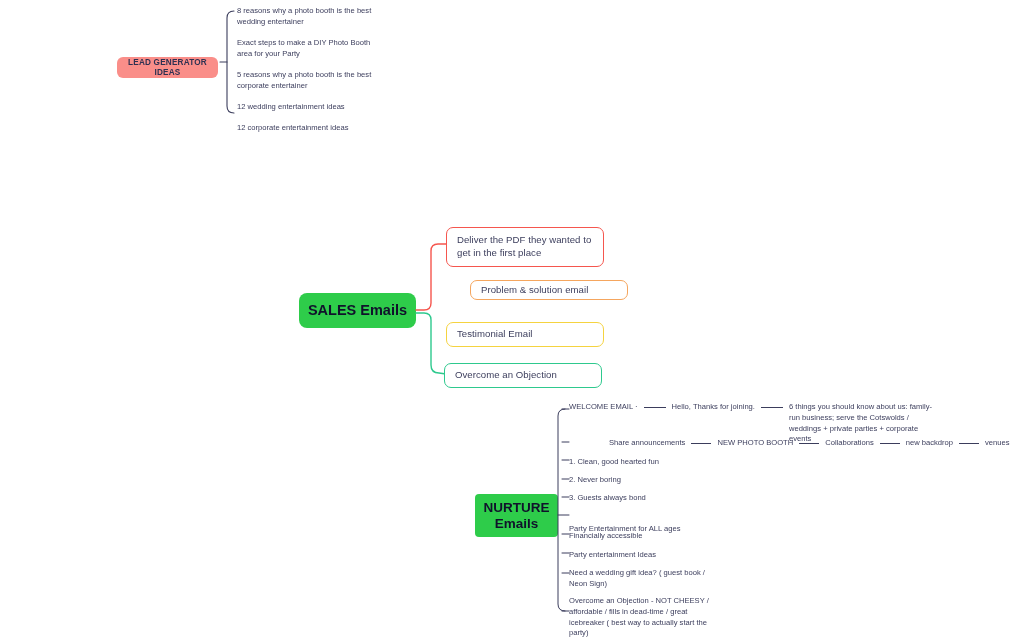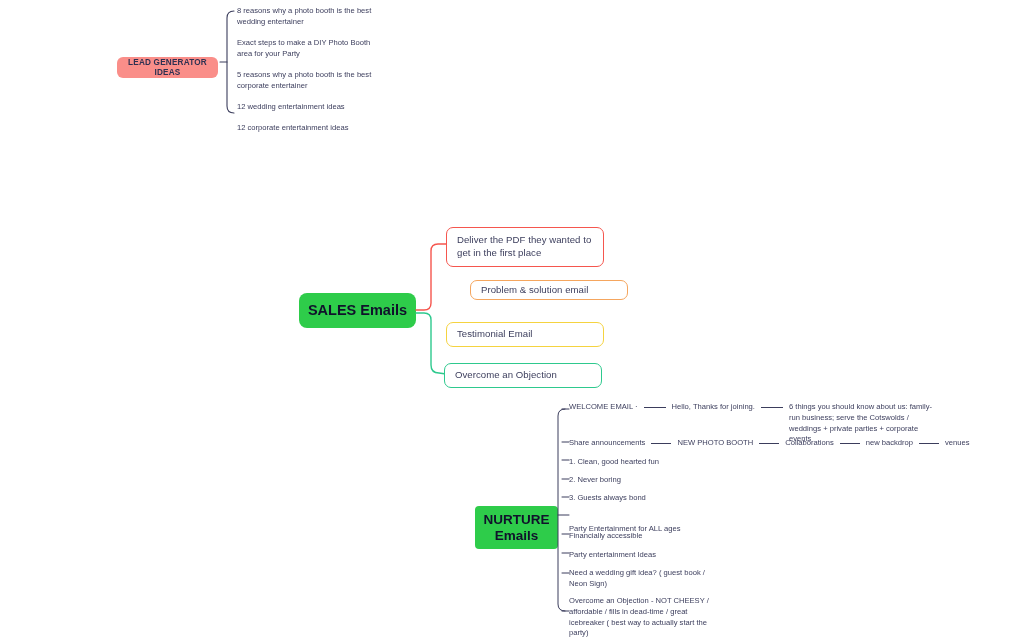--- a/index.html
+++ b/index.html
@@ -52,21 +52,21 @@
     width: 117px;
     height: 35px;
     background: #2ecc4a;
     border-radius: 8px;
     color: #10122b;
     font-size: 14.5px;
   }
 
   #nurture-node {
     left: 475px;
-    top: 506px;
+    top: 494px;
     width: 83px;
     height: 43px;
     background: #2ecc4a;
     border-radius: 4px;
     color: #10122b;
     font-size: 13.5px;
     flex-direction: column;
   }
 
   
@@ -206,21 +206,21 @@
   <div id="nurture-list">
 
     <div class="nt-row nt-chain" style="top:0px;">
       <span class="seg">WELCOME EMAIL  ·</span>
       <span class="dash"></span>
       <span class="seg">Hello, Thanks for joining.</span>
       <span class="dash"></span>
       <span class="seg multi">6 things you should know about us: family-run business; serve the Cotswolds / weddings + private parties + corporate events</span>
     </div>
 
-    <div class="nt-row nt-chain" style="top:36px;">
+    <div class="nt-row nt-chain" style="top:36px;margin-left:40px;">
       <span class="seg">Share announcements</span>
       <span class="dash short"></span>
       <span class="seg">NEW PHOTO BOOTH</span>
       <span class="dash short"></span>
       <span class="seg">Collaborations</span>
       <span class="dash short"></span>
       <span class="seg">new backdrop</span>
       <span class="dash short"></span>
       <span class="seg">venues</span>
     </div>

